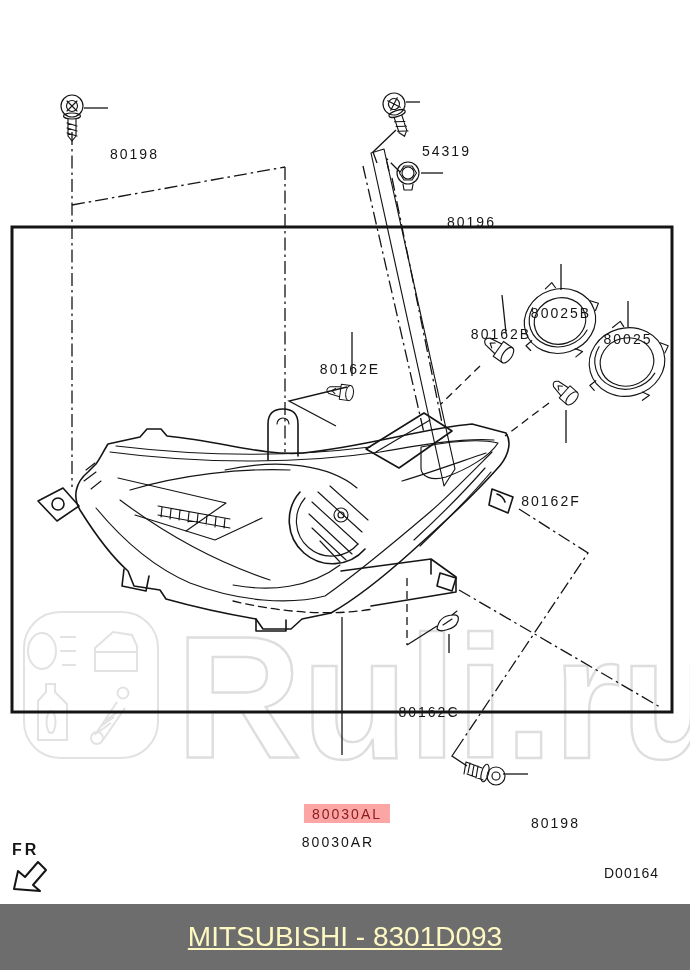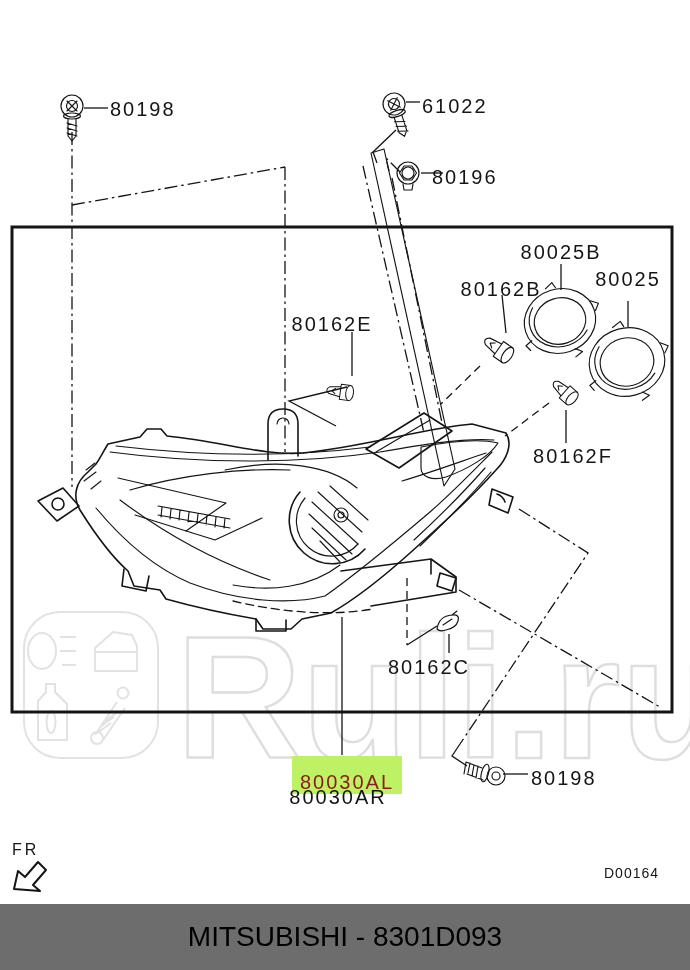--- a/index.html
+++ b/index.html
@@ -7,27 +7,27 @@
          font-family:"Liberation Sans",sans-serif;}
   svg{position:absolute;left:0;top:0;}
   
   .s  {stroke:#151515;fill:none;stroke-width:1.6;stroke-linecap:round;stroke-linejoin:round;}
   .t  {stroke-width:1.15;}
   .cl {stroke:#151515;fill:none;stroke-width:1.3;stroke-dasharray:13 4 2.5 4;}
   .dsh{stroke:#151515;fill:none;stroke-width:1.3;stroke-dasharray:8 5;}
   .ld {stroke:#151515;fill:none;stroke-width:1.3;}
   .wm {stroke:#e2e2e2;fill:none;stroke-width:2;}
   
-  .lbl{position:absolute;font-size:20px;line-height:1;letter-spacing:2px;color:#151515;white-space:nowrap;}
+  .lbl{position:absolute;font-size:14px;line-height:1;letter-spacing:2px;color:#151515;white-space:nowrap;margin-top:48px;}
   .ctr{transform:translateX(-50%);}
-  .hl{background:#bef264;color:#8b1a1a;padding:16px 8px 2px 8px;}
-  .fr{position:absolute;left:12px;top:841px;font-size:16px;font-weight:normal;letter-spacing:3px;color:#151515;}
+  .hl{background:#fca5a5;color:#8b1a1a;padding:3px 8px 2px 8px;}
+  .fr{position:absolute;left:12px;top:841px;font-size:16px;font-weight:bold;letter-spacing:3px;color:#151515;}
   .dcode{position:absolute;left:604px;top:865px;font-size:14px;letter-spacing:1px;color:#151515;text-align:center;}
   .footer{position:absolute;left:0;top:904px;width:690px;height:66px;background:#6d6d6d;
-          color:#000000;display:flex;align-items:center;justify-content:center;gap:38px;font-size:28px;}
+          color:#fef9c3;display:flex;align-items:center;justify-content:center;gap:38px;font-size:28px;text-decoration:underline;}
 </style>
 </head>
 <body>
 
 <div class="stage">
 
   <svg width="690" height="970" viewBox="0 0 690 970">
 
     <g>
       <rect class="wm" x="24" y="612" width="134" height="146" rx="36"></rect>
@@ -190,27 +190,27 @@
       <path class="ld" d="M407,645 L437,626"></path>
       <path class="dsh" d="M407,578 V645"></path>
       <path class="dsh" d="M480,366 L441,404"></path>
       <path class="dsh" d="M549,403 L505,436"></path>
     </g>
 
     <path d="M14,889 L18,871 L25,877 L38,862 L46,870 L33,885 L40,891 Z" fill="#ffffff" stroke="#151515" stroke-width="2" stroke-linejoin="round"></path>
   </svg>
 
   <div class="lbl" style="left:110px;top:99px">80198</div>
-  <div class="lbl" style="left:422px;top:96px">61022</div>
-  <div class="lbl" style="left:432px;top:167px">80196</div>
-  <div class="lbl ctr" style="left:561px;top:242px">80025B</div>
+  <div class="lbl" style="left:422px;top:96px">54319</div>
+  <div class="lbl" style="left:447px;top:167px">80196</div>
+  <div class="lbl ctr" style="left:561px;top:258px">80025B</div>
   <div class="lbl ctr" style="left:501px;top:279px">80162B</div>
-  <div class="lbl ctr" style="left:628px;top:269px">80025</div>
-  <div class="lbl ctr" style="left:332px;top:314px">80162E</div>
-  <div class="lbl ctr" style="left:573px;top:446px">80162F</div>
+  <div class="lbl ctr" style="left:628px;top:284px">80025</div>
+  <div class="lbl ctr" style="left:350px;top:314px">80162E</div>
+  <div class="lbl ctr" style="left:551px;top:446px">80162F</div>
   <div class="lbl ctr" style="left:429px;top:657px">80162C</div>
   <div class="lbl ctr hl" style="left:347px;top:756px">80030AL</div>
   <div class="lbl ctr" style="left:338px;top:787px">80030AR</div>
   <div class="lbl" style="left:531px;top:768px">80198</div>
 
   <div class="fr">FR</div>
   <div class="dcode">D00164</div>
 
   <div class="footer">
     <span>MITSUBISHI - 8301D093</span>

